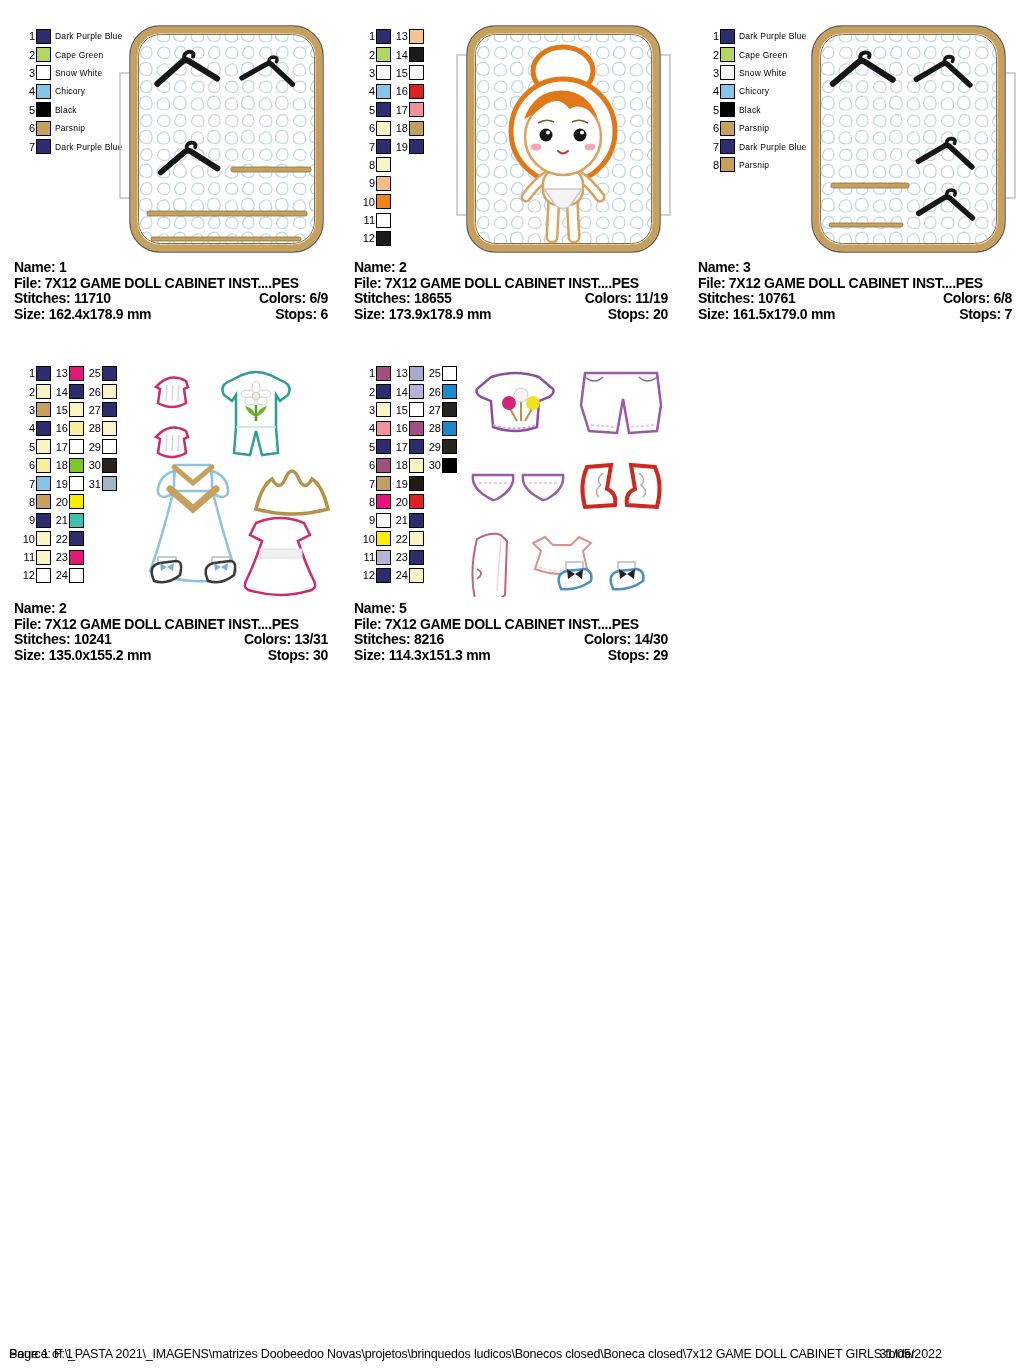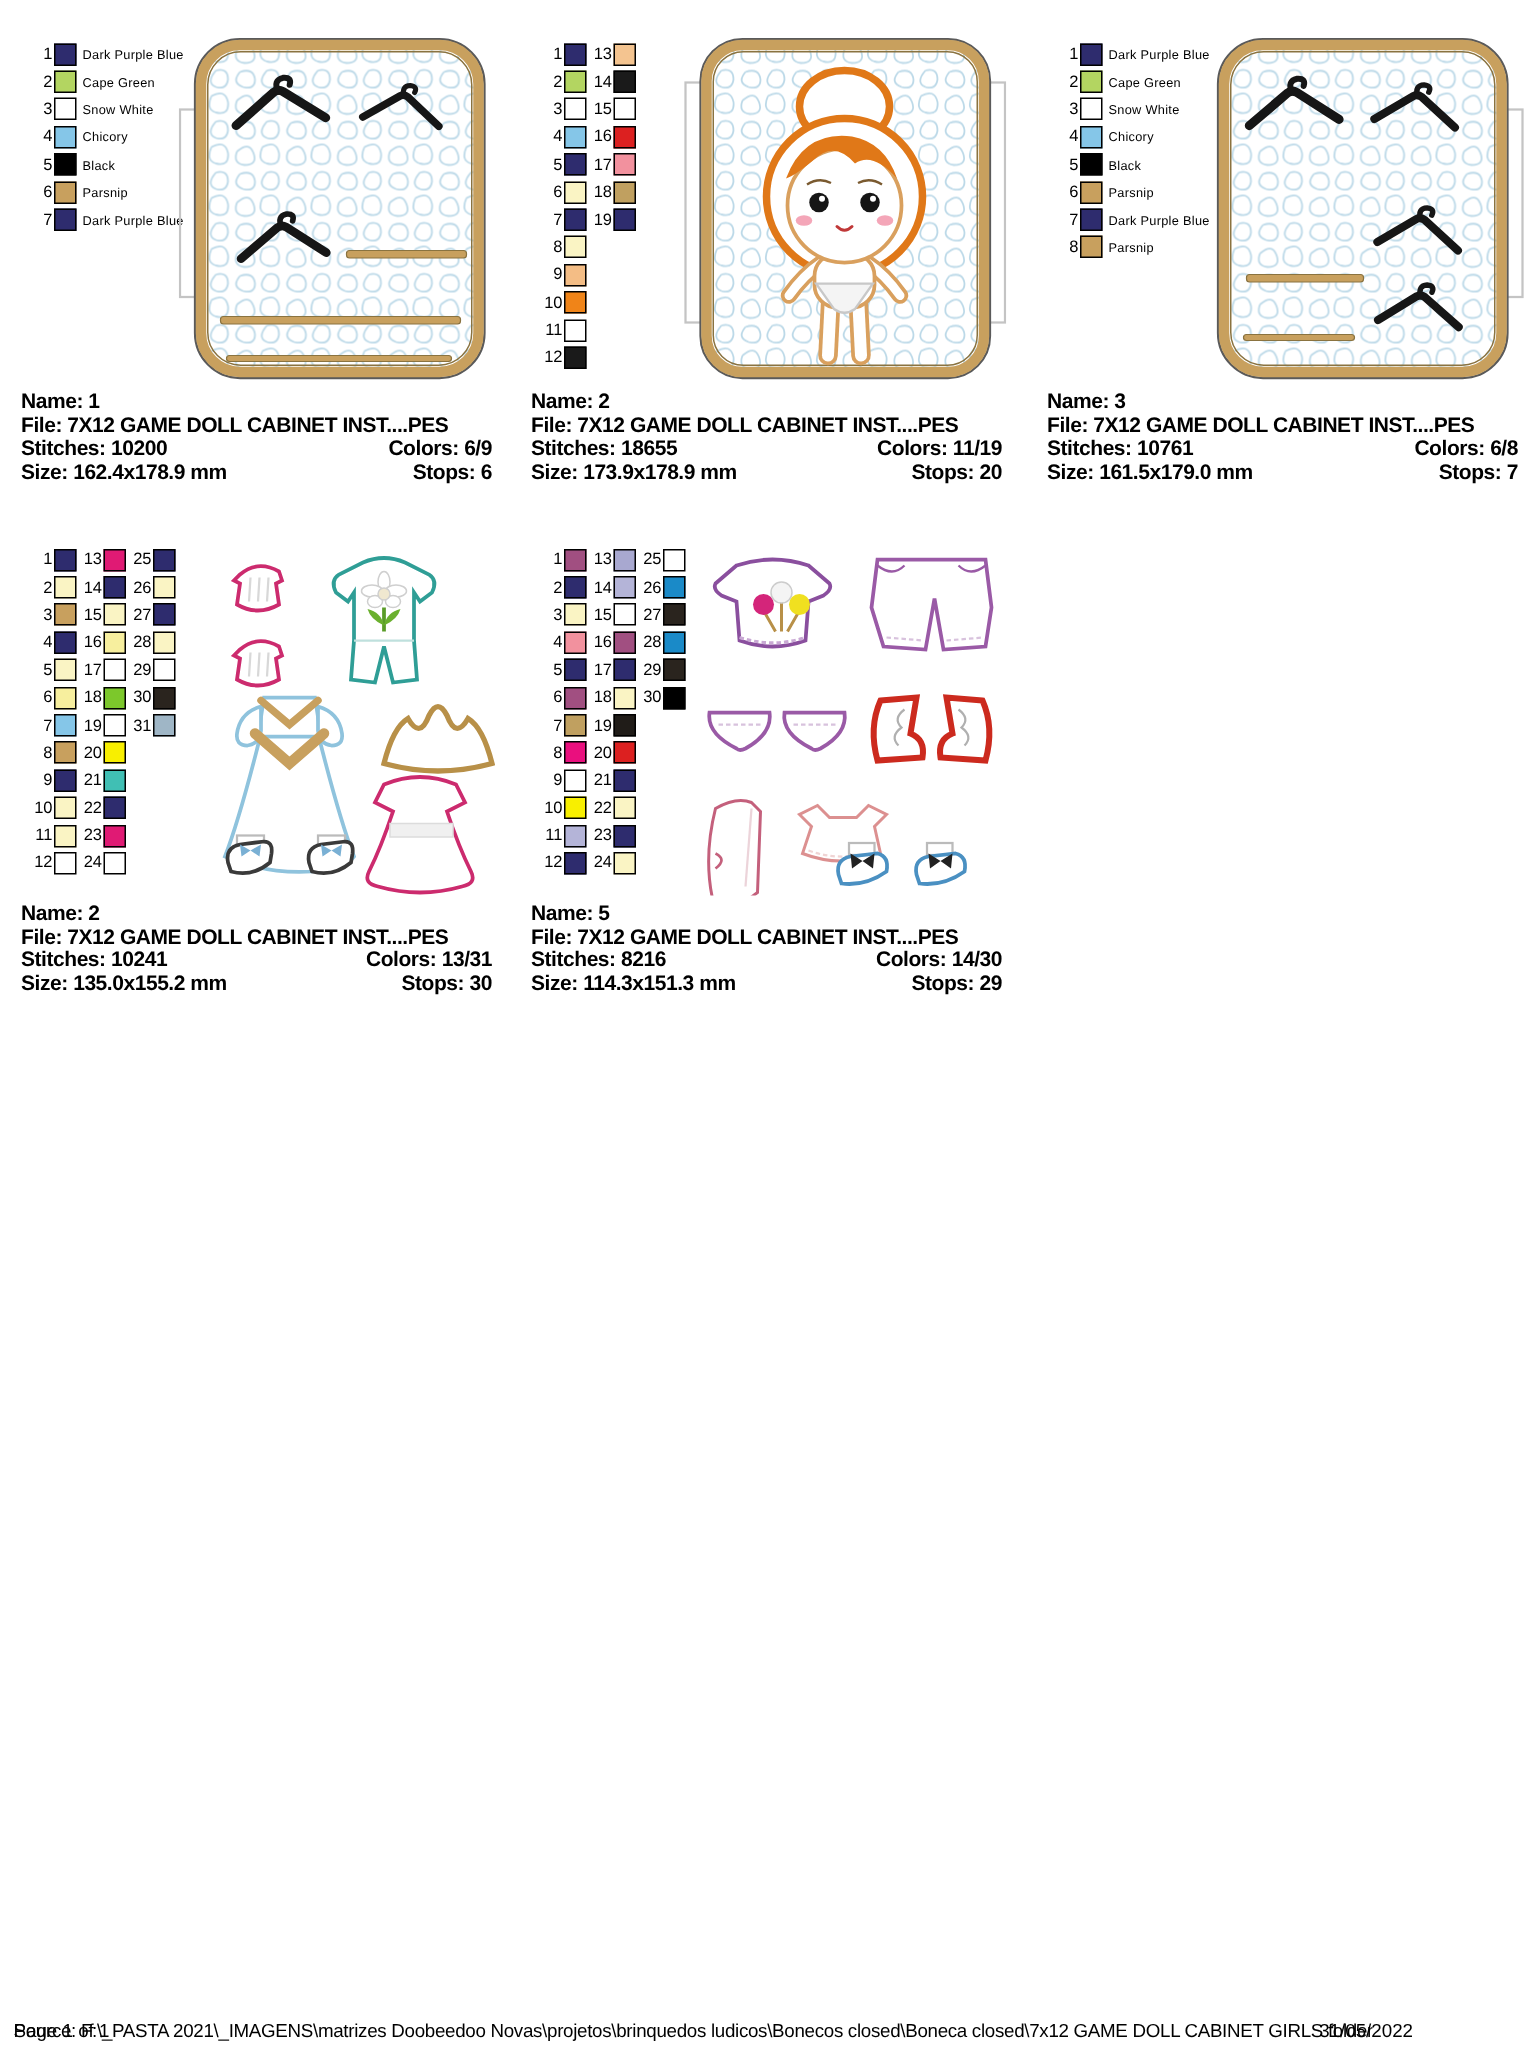--- a/index.html
+++ b/index.html
@@ -90,21 +90,21 @@
     </svg>
   </div>
   <div class="meta" style="top:234px;">
     <div class="meta-line">
         <span>Name: 1</span>
       </div>
     <div class="meta-line">
         <span>File: 7X12 GAME DOLL CABINET INST....PES</span>
       </div>
     <div class="meta-line">
-        <span>Stitches: 10200</span>
+        <span>Stitches: 11710</span>
         <span>Colors: 6/9</span>
       </div>
     <div class="meta-line">
         <span>Size: 162.4x178.9 mm</span>
         <span>Stops: 6</span>
       </div>
   </div>
 </div>
 
 <div class="design-block" style="left:354px;top:25px;">

